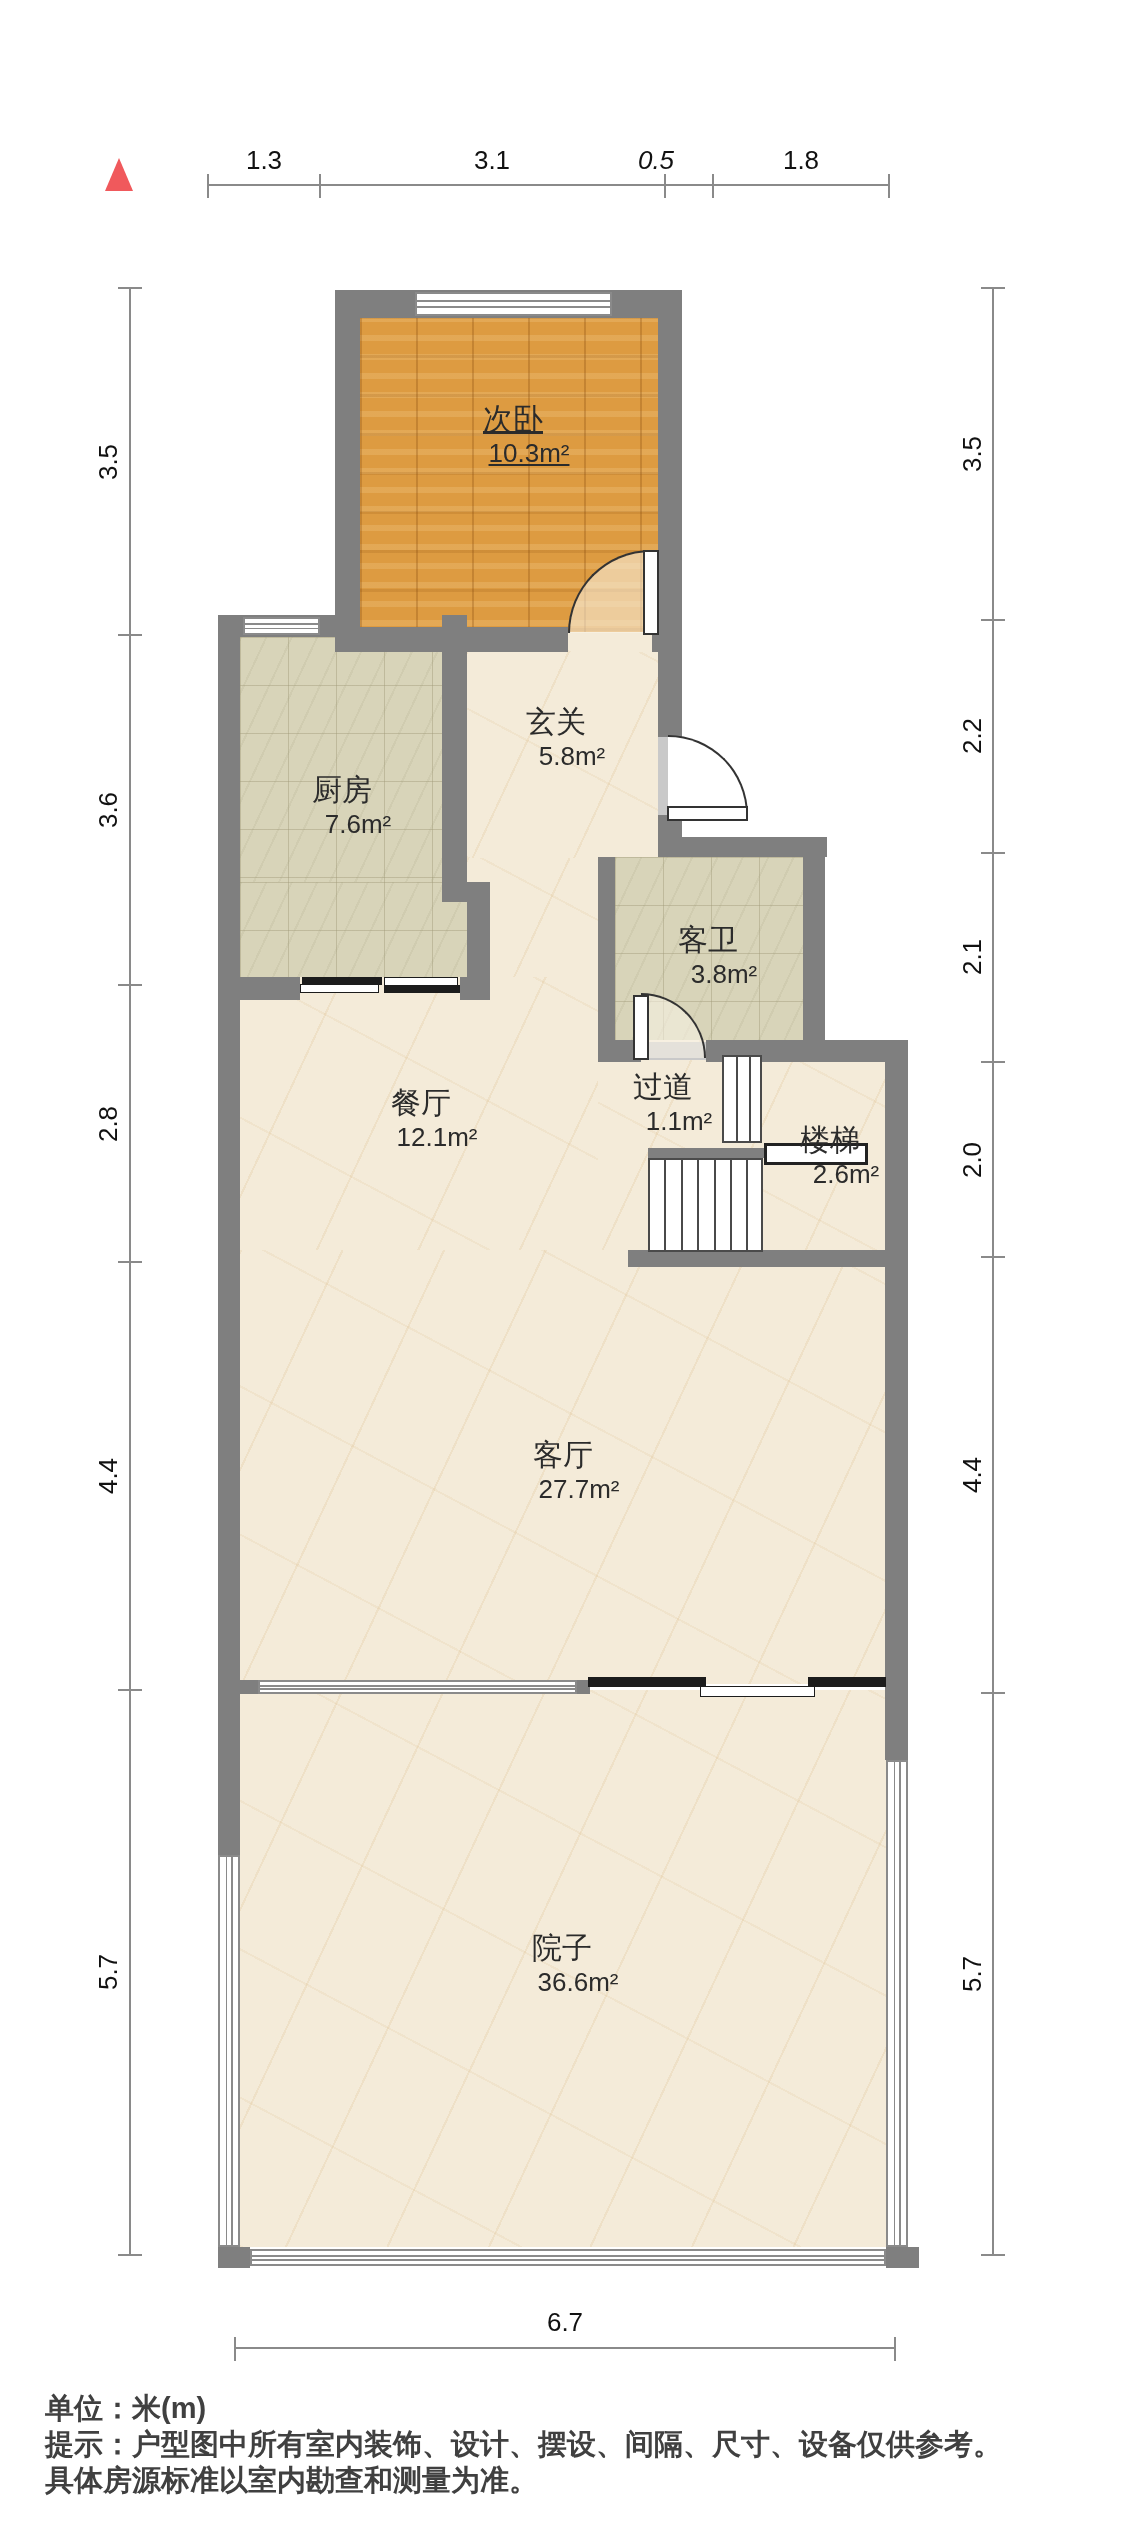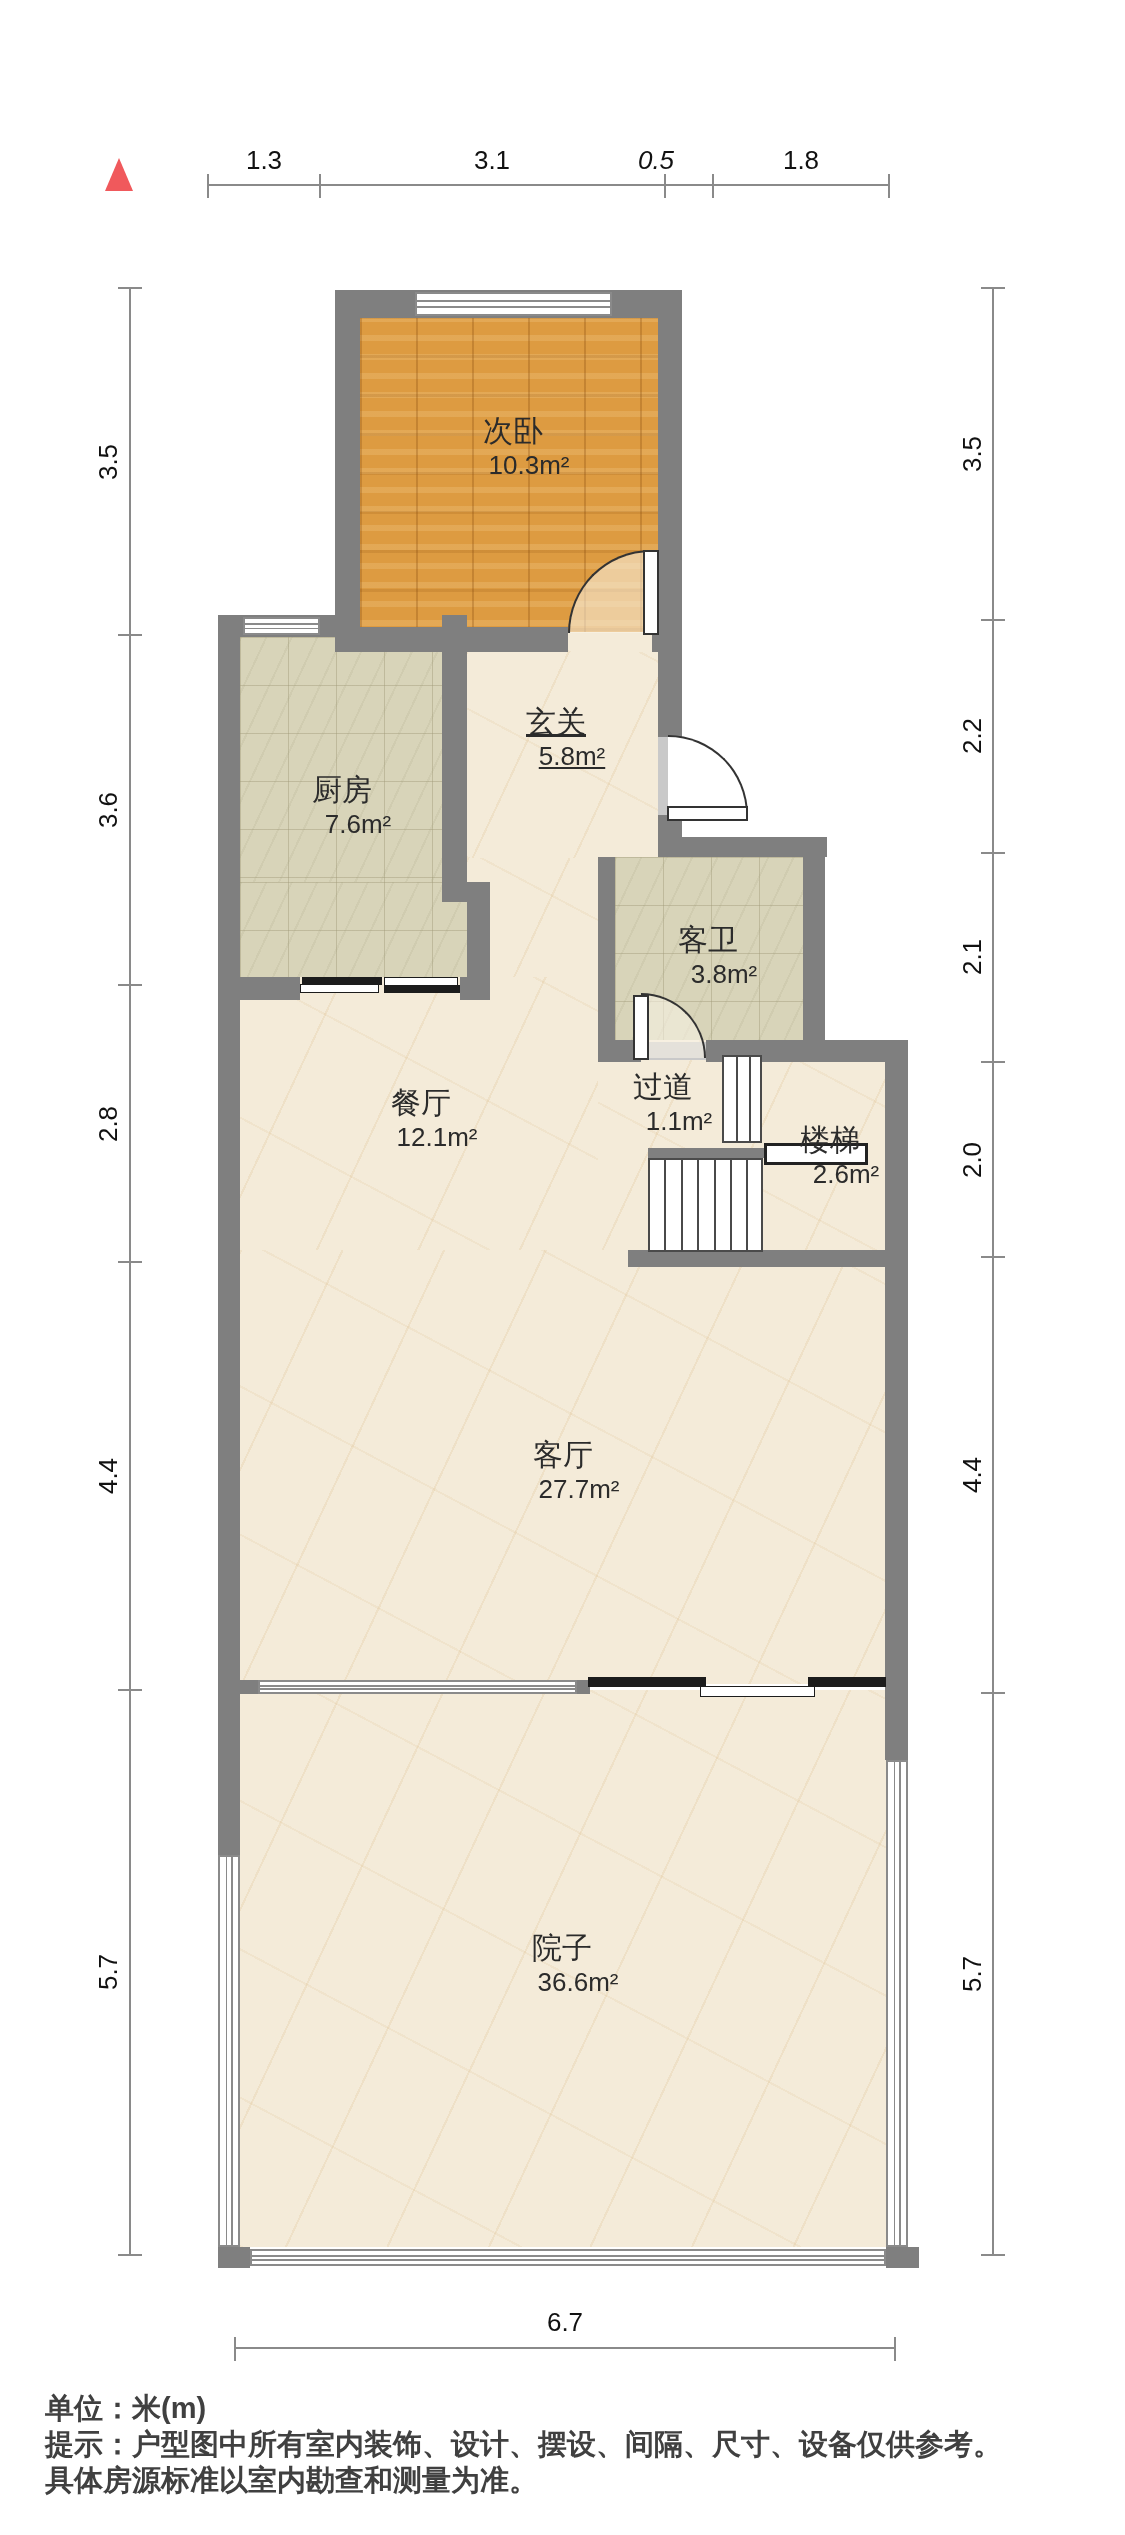--- a/index.html
+++ b/index.html
@@ -168,29 +168,29 @@
   <div class="dimtext vert" style="left:972px;top:957px;">2.1</div>
   <div class="dimtext vert" style="left:972px;top:1160px;">2.0</div>
   <div class="dimtext vert" style="left:972px;top:1475px;">4.4</div>
   <div class="dimtext vert" style="left:972px;top:1974px;">5.7</div>
 
   <div class="dimline" style="left:235px;top:2347px;width:661px;height:2px;"></div>
   <div class="tick" style="left:234px;top:2337px;width:2px;height:24px;"></div>
   <div class="tick" style="left:894px;top:2337px;width:2px;height:24px;"></div>
   <div class="dimtext" style="left:565px;top:2322px;">6.7</div>
 
-  <div class="room-label" style="left:513px;top:448px;">
+  <div class="room-label" style="left:513px;top:436px;text-decoration:underline;">
     <div class="rname">次卧</div>
     <div class="rarea">10.3m²</div>
   </div>
   <div class="room-label" style="left:342px;top:807px;">
     <div class="rname">厨房</div>
     <div class="rarea">7.6m²</div>
   </div>
-  <div class="room-label" style="left:556px;top:739px;text-decoration:underline;">
+  <div class="room-label" style="left:556px;top:739px;">
     <div class="rname">玄关</div>
     <div class="rarea">5.8m²</div>
   </div>
   <div class="room-label" style="left:708px;top:957px;">
     <div class="rname">客卫</div>
     <div class="rarea">3.8m²</div>
   </div>
   <div class="room-label" style="left:421px;top:1120px;">
     <div class="rname">餐厅</div>
     <div class="rarea">12.1m²</div>

